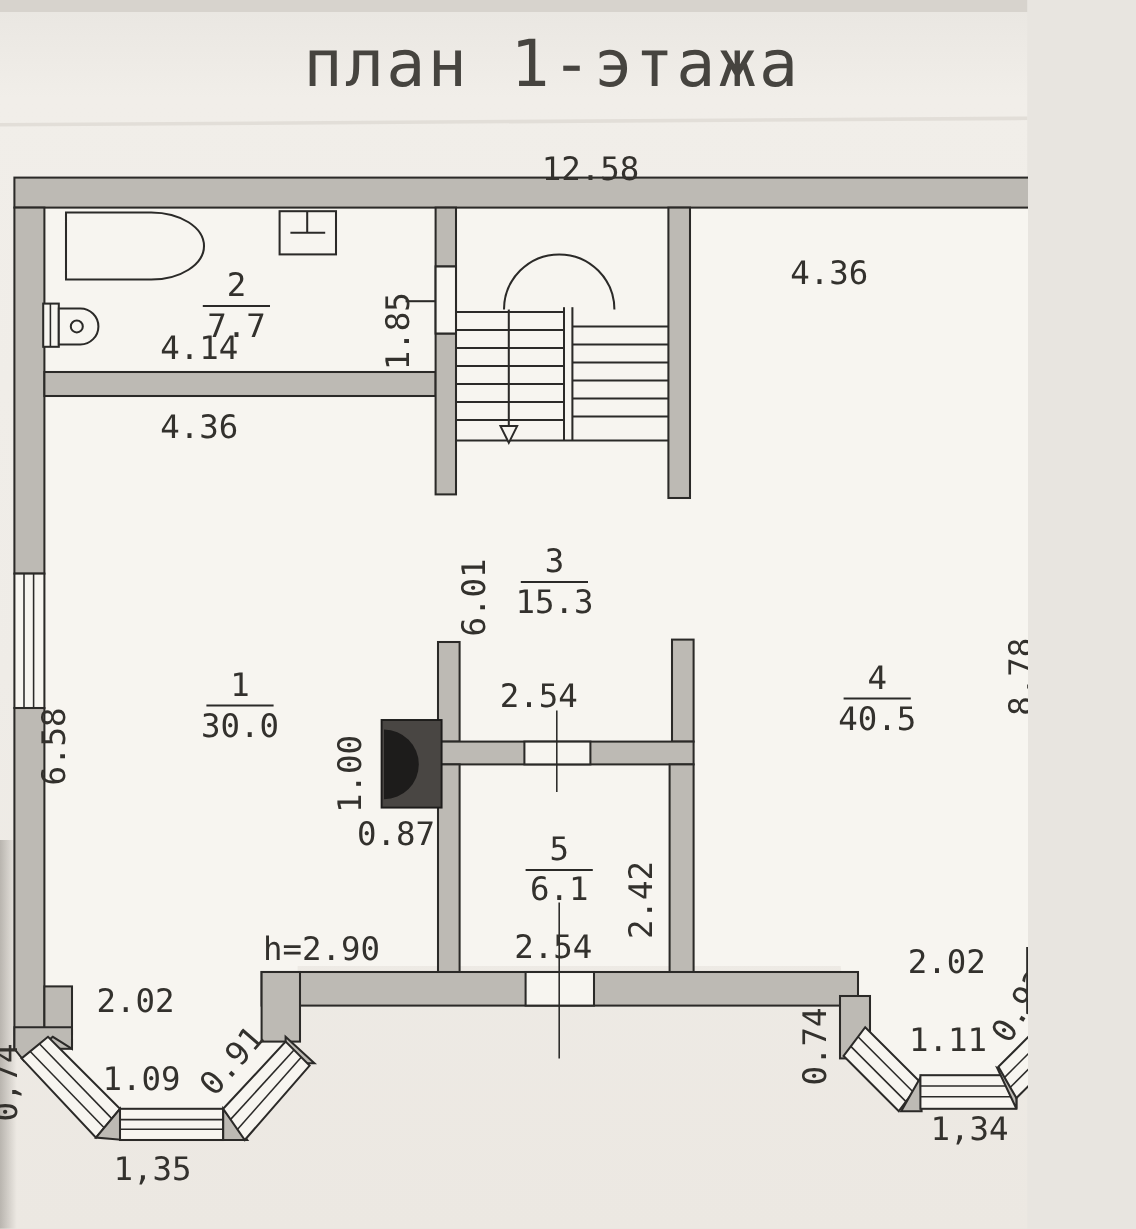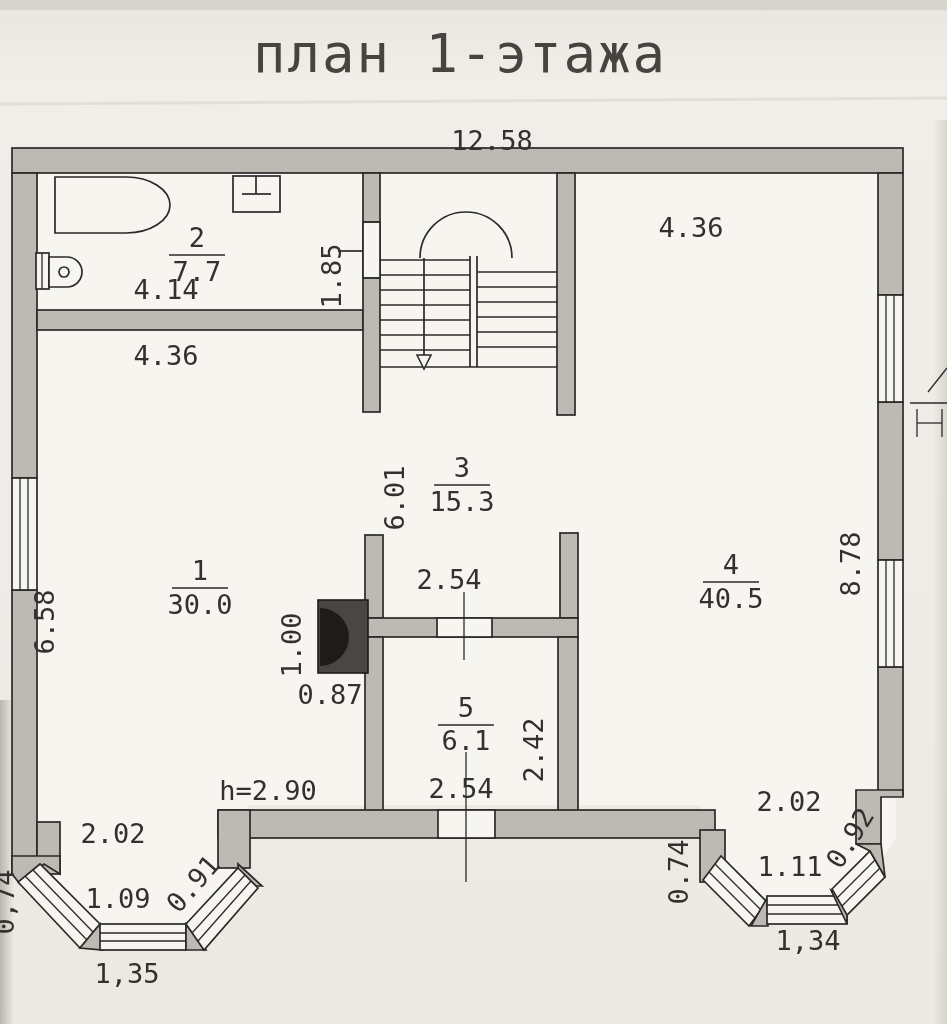--- a/index.html
+++ b/index.html
@@ -1,16 +1,16 @@
 <!DOCTYPE html>
 <html style="--wall: #bdbab4; --line: #2b2a28; --paper: #efece7; --floor: #f7f5f0; --text: #33312d; --title: #46443f; --fireplace: #494643; --firebox: #1d1c1b;"><head>
 <meta charset="utf-8">
 <style>
   html,body{margin:0;padding:0;background:#e8e5e0;}
-  .page{position:relative;width:947px;height:1024px;overflow:hidden;
+  .page{position:relative;width:856px;height:1024px;overflow:hidden;
         font-family:"DejaVu Sans Mono","Liberation Mono",monospace;}
   svg{display:block;}
   .wall{fill:var(--wall);stroke:var(--line);stroke-width:1.7;}
   .win{fill:var(--floor);stroke:var(--line);stroke-width:1.7;}
   .floor{fill:var(--floor);stroke:none;}
   .ln{stroke:var(--line);stroke-width:1.7;fill:none;}
   .thin{stroke:var(--line);stroke-width:1.3;fill:none;}
   .fix{fill:var(--floor);stroke:var(--line);stroke-width:1.7;}
   .dim{font:27px "DejaVu Sans Mono","Liberation Mono",monospace;fill:var(--text);}
   .title-text{font:54px "DejaVu Sans Mono","Liberation Mono",monospace;

